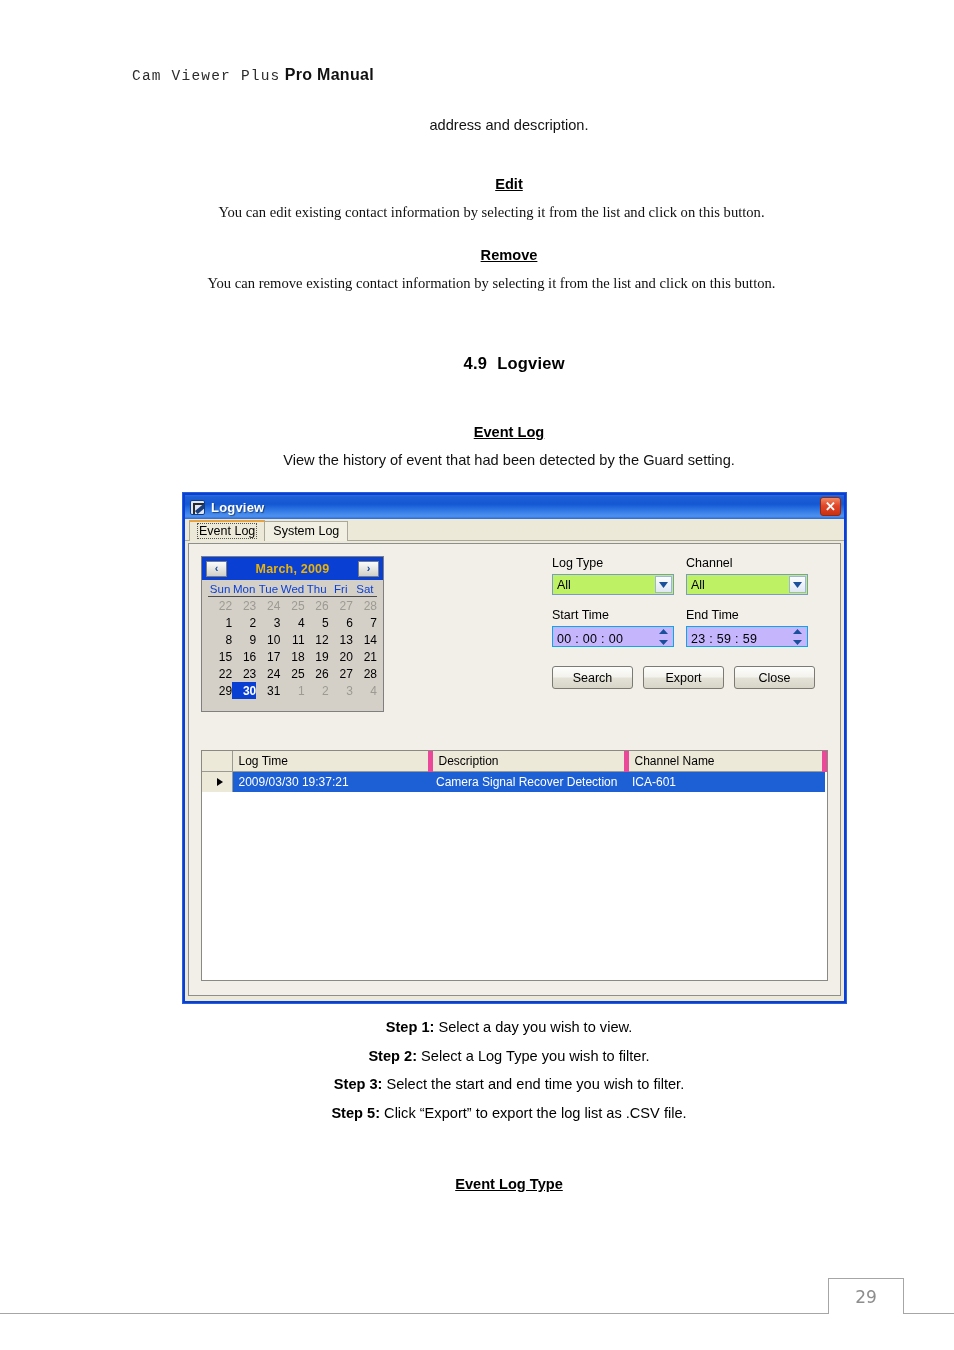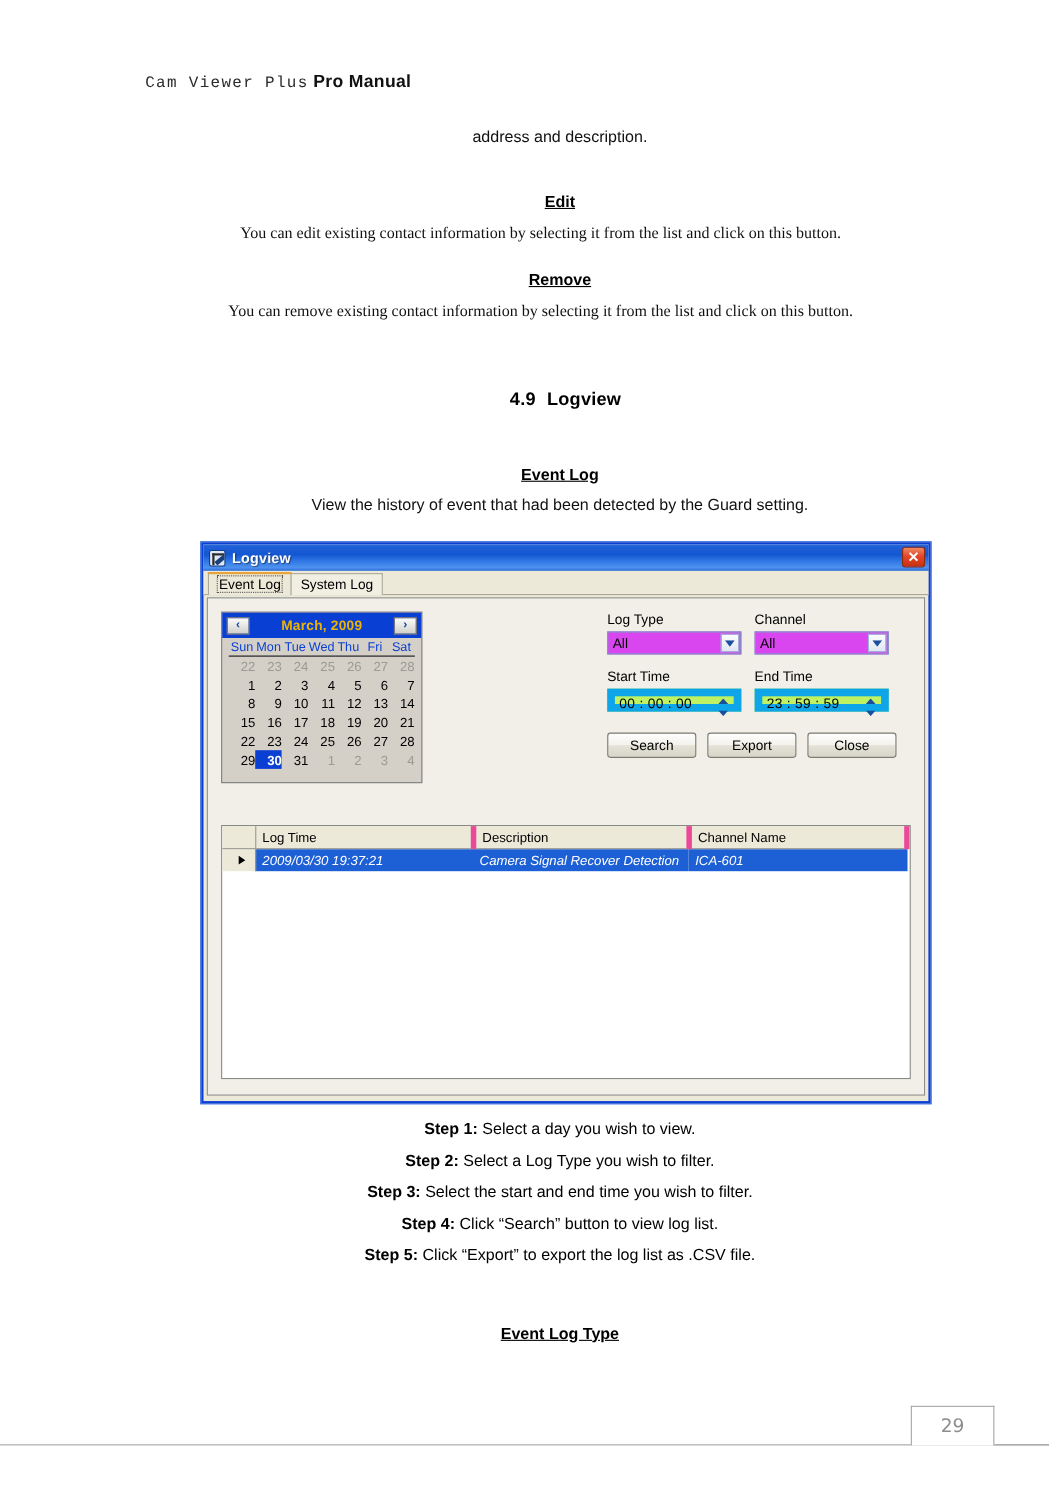--- a/index.html
+++ b/index.html
@@ -235,44 +235,44 @@
     font-weight: bold;
   }
 
   
   .form { position: absolute; left: 363px; top: 12px; width: 265px; }
   .field-row { display: flex; gap: 12px; margin-bottom: 13px; }
   .field { width: 122px; }
   .field-label { font-size: 12.5px; color: #000; margin-bottom: 3px; line-height: 15px; }
   .combo {
     height: 21px;
-    background: #d946ef;
+    background: #bef264;
     border: 1px solid #7a9bc4;
     box-sizing: border-box;
     display: flex; align-items: center;
     font-size: 12.5px;
     padding-left: 4px;
     position: relative;
     cursor: pointer;
   }
   .combo .arrow {
     position: absolute; right: 1px; top: 1px;
     width: 17px; height: 17px;
     background: linear-gradient(to bottom,#fdfdfd,#dfe7f3);
     border: 1px solid #9db6d6;
     box-sizing: border-box;
     display: flex; align-items: center; justify-content: center;
   }
   .combo .arrow svg { display:block; }
   .spin {
     height: 21px;
-    background: #bef264;
-    border: 7px solid #0ea5e9;
-    box-sizing: border-box;
-    display: flex; align-items: flex-start;
+    background: #c4b5fd;
+    border: 1px solid #0ea5e9;
+    box-sizing: border-box;
+    display: flex; align-items: flex-end;
     font-size: 12.5px;
     padding-left: 4px;
     position: relative;
     letter-spacing: .3px;
   }
   .spin .spinbtns {
     position: absolute; right: 2px; top: 2px;
     width: 15px; height: 16px;
     display: flex; flex-direction: column;
     justify-content: space-between;
@@ -312,21 +312,20 @@
     padding: 3px 0 3px 6px;
     height: 18px;
     box-sizing: border-box;
   }
   table.grid th.rowhdr { width: 30px; padding: 0; border-right: 1px solid #9a9a94; }
   table.grid td {
     font-size: 12px;
     padding: 3px 0 3px 6px;
     height: 19px;
     box-sizing: border-box;
-    font-style: italic;
   }
   tr.selected td { background: #1d5fd4; color: #fff; }
   tr.selected td.rowhdr { background: #ece9d8; color: #000; }
   td.rowhdr {
     width: 30px;
     border-right: 1px solid #9a9a94;
     text-align: center;
     padding: 0;
   }
   .tri {
@@ -582,21 +581,20 @@
       </table>
     </div>
 
   </div>
 </div>
 
 <div class="content" style="top:1013px;">
   <p class="step"><b>Step 1:</b><span> Select a day you wish to view.</span></p>
   <p class="step"><b>Step 2:</b><span> Select a Log Type you wish to filter.</span></p>
   <p class="step"><b>Step 3:</b><span> Select the start and end time you wish to filter.</span></p>
-  <p class="step"><b>Step 4:</b><span> Click “Search” button to view log list.</span></p>
   <p class="step"><b>Step 5:</b><span> Click “Export” to export the log list as .CSV file.</span></p>
 
   <div class="spacer-30"></div>
   <div class="spacer-14"></div>
 
   <p class="heading-ul">Event Log Type</p>
 </div>
 
 <div class="footer-line"></div>
 <div class="footer-line-right"></div>

